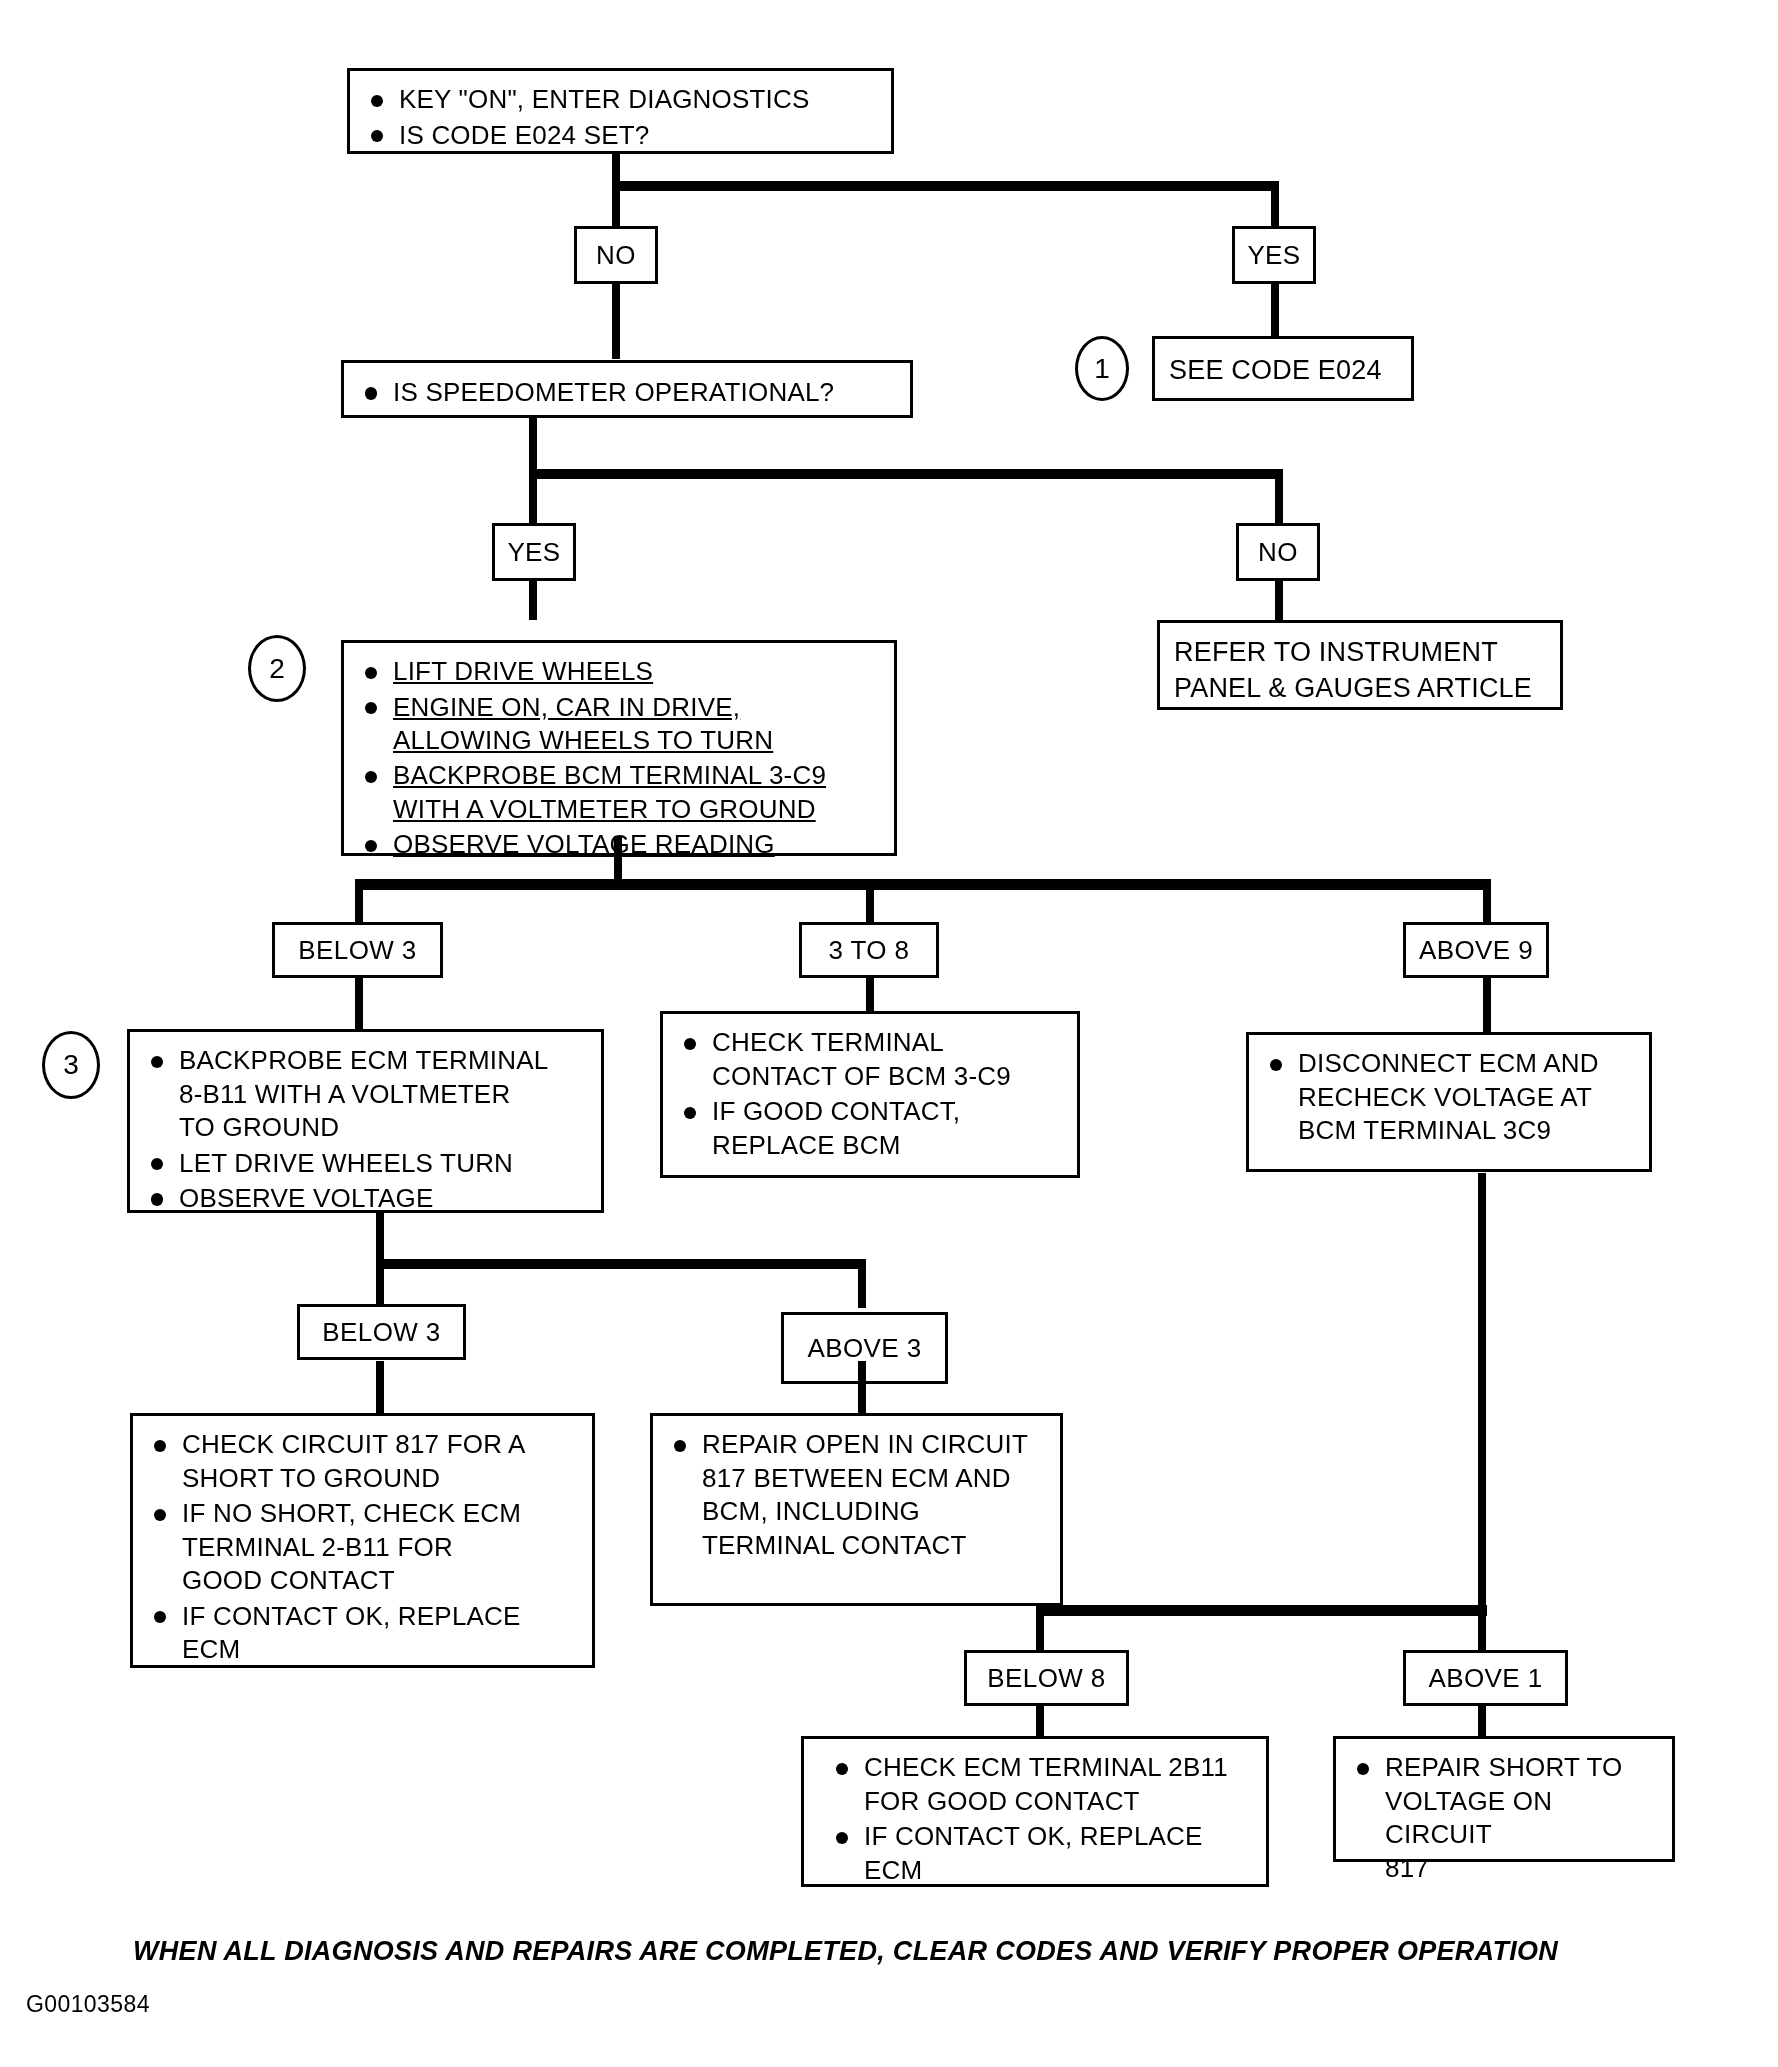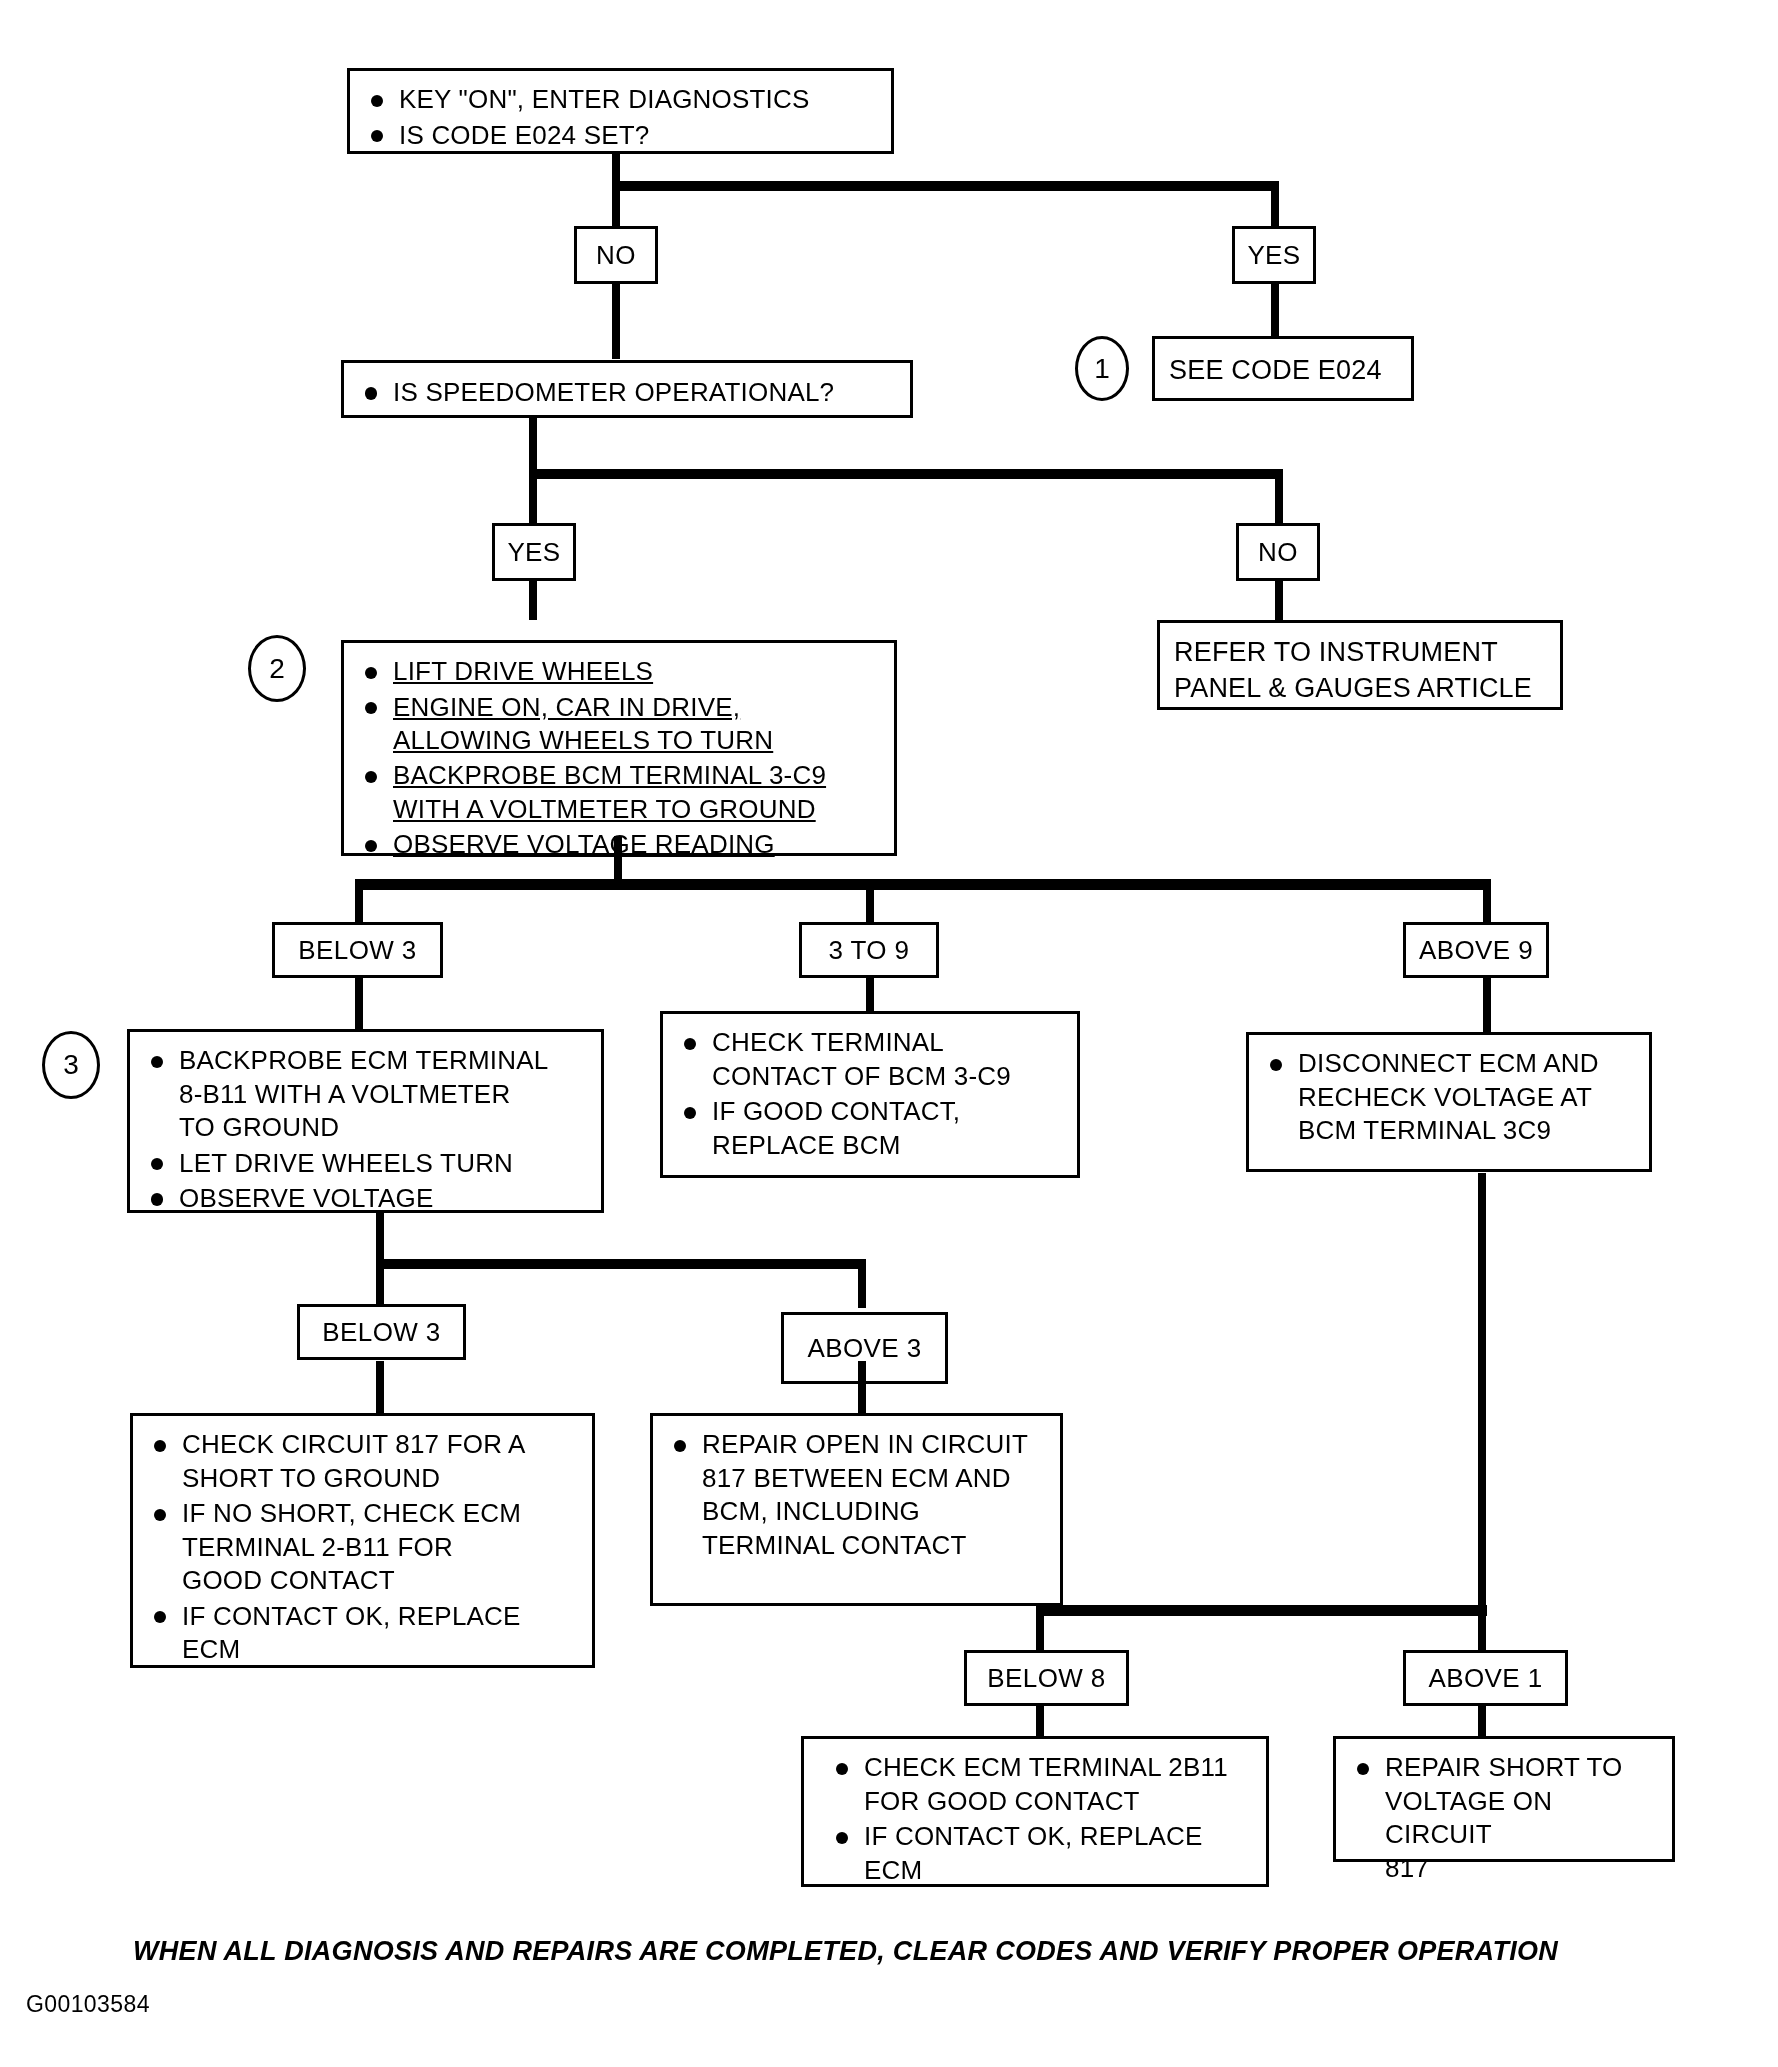--- a/index.html
+++ b/index.html
@@ -198,21 +198,21 @@
   <div class="hline thick" style="left:355px; top:879px; width:1136px; height:10.5px;"></div>
   <div class="vline" style="left:355px; top:879px; width:8px; height:47px;"></div>
   <div class="vline" style="left:866px; top:879px; width:8px; height:47px;"></div>
   <div class="vline" style="left:1483px; top:879px; width:8px; height:47px;"></div>
 
   <div class="node label" style="left:272px; top:922px; width:171px; height:56px;">
     <span>BELOW 3</span>
   </div>
 
   <div class="node label" style="left:799px; top:922px; width:140px; height:56px;">
-    <span>3 TO 9</span>
+    <span>3 TO 8</span>
   </div>
 
   <div class="node label" style="left:1403px; top:922px; width:146px; height:56px;">
     <span>ABOVE 9</span>
   </div>
 
   <div class="vline" style="left:355px; top:978px; width:8px; height:51px;"></div>
   <div class="vline" style="left:866px; top:978px; width:8px; height:33px;"></div>
   <div class="vline" style="left:1483px; top:978px; width:8px; height:54px;"></div>
 

